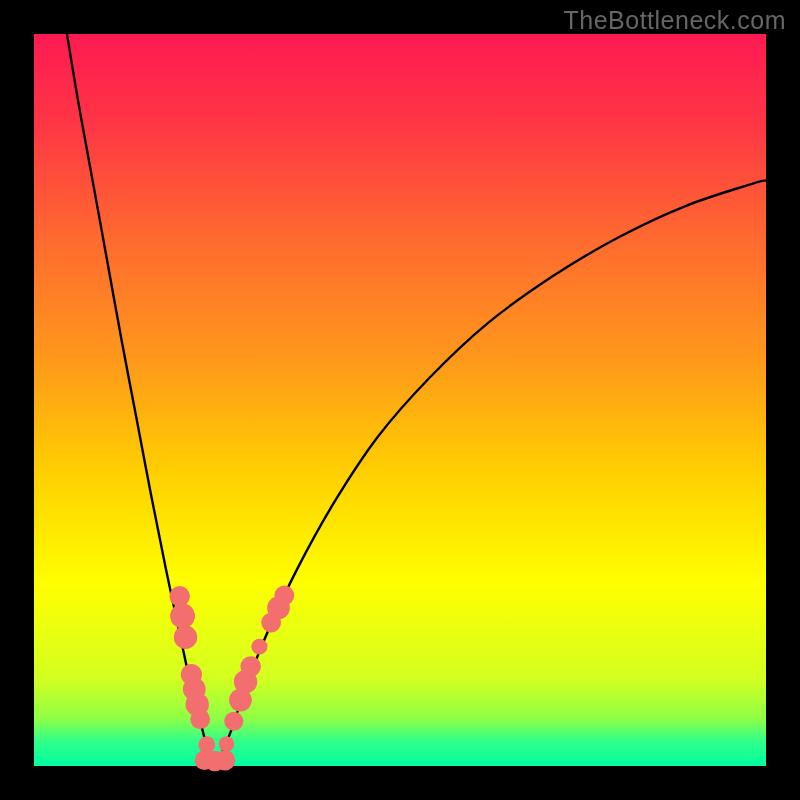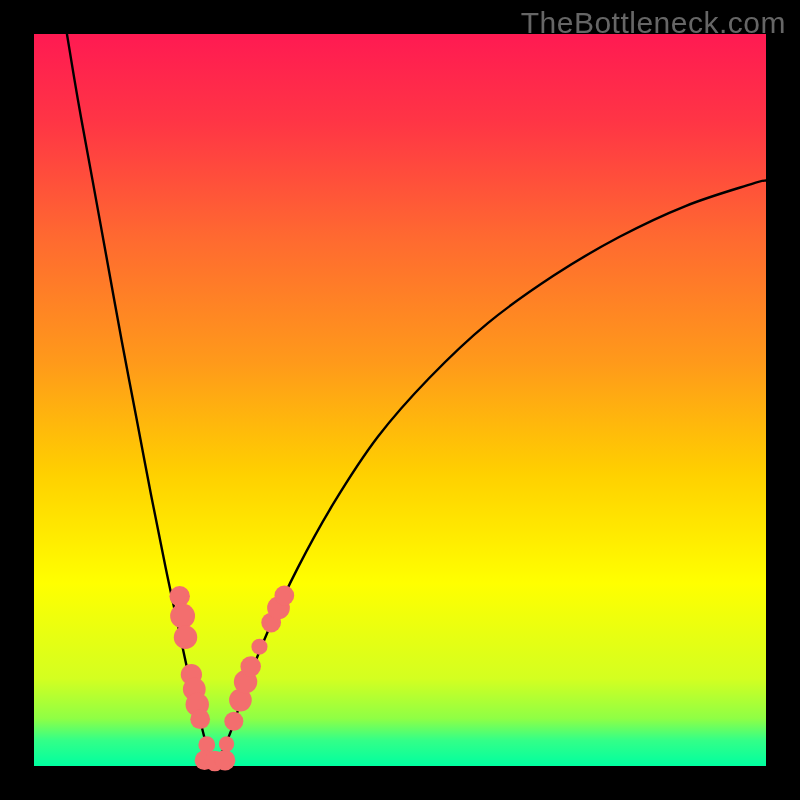--- a/index.html
+++ b/index.html
@@ -15,21 +15,21 @@
     width: 800px;
     height: 800px;
     position: relative;
     background: #000;
   }
   .watermark {
     position: absolute;
     top: 6px;
     right: 14px;
     color: #666;
-    font-size: 30px;
+    font-size: 25px;
     letter-spacing: 0.5px;
     font-weight: 400;
     z-index: 5;
   }
   svg {
     position: absolute;
     top: 0;
     left: 0;
   }
 </style>

